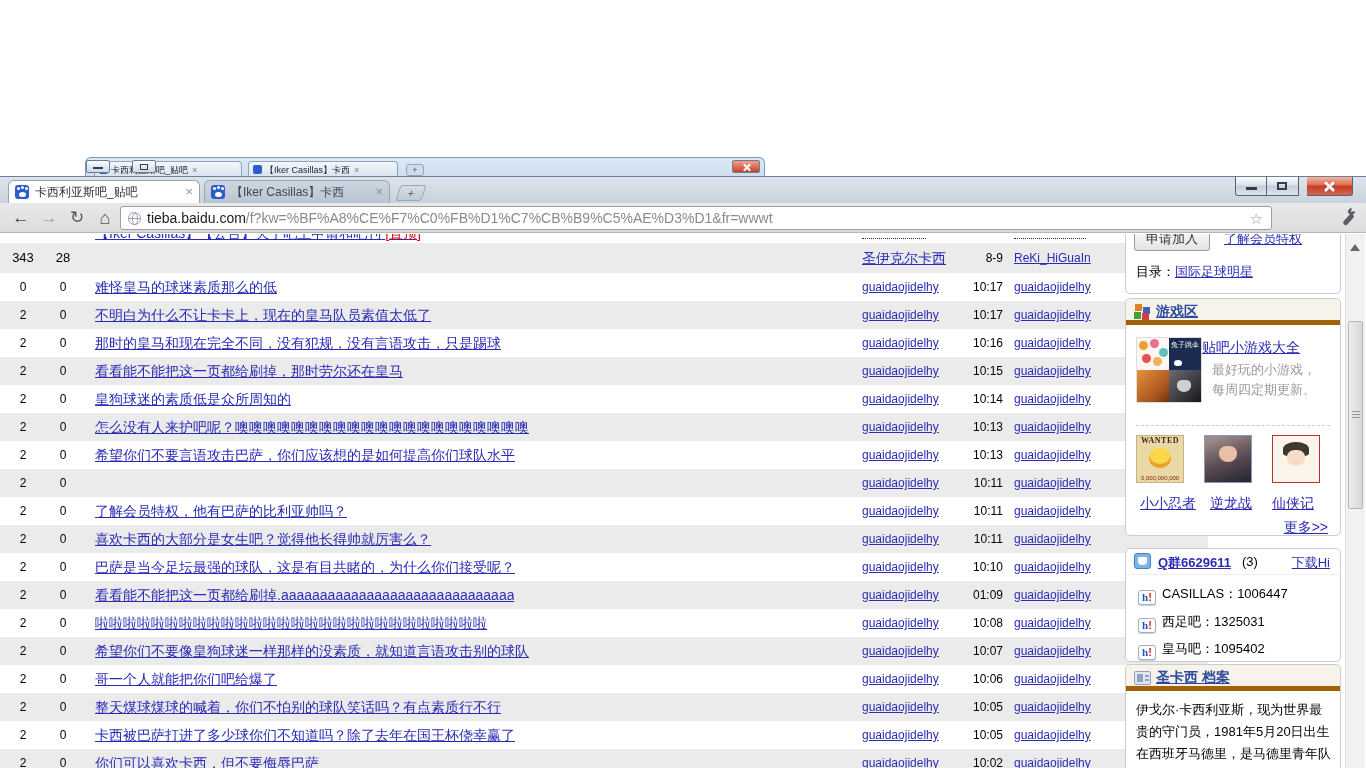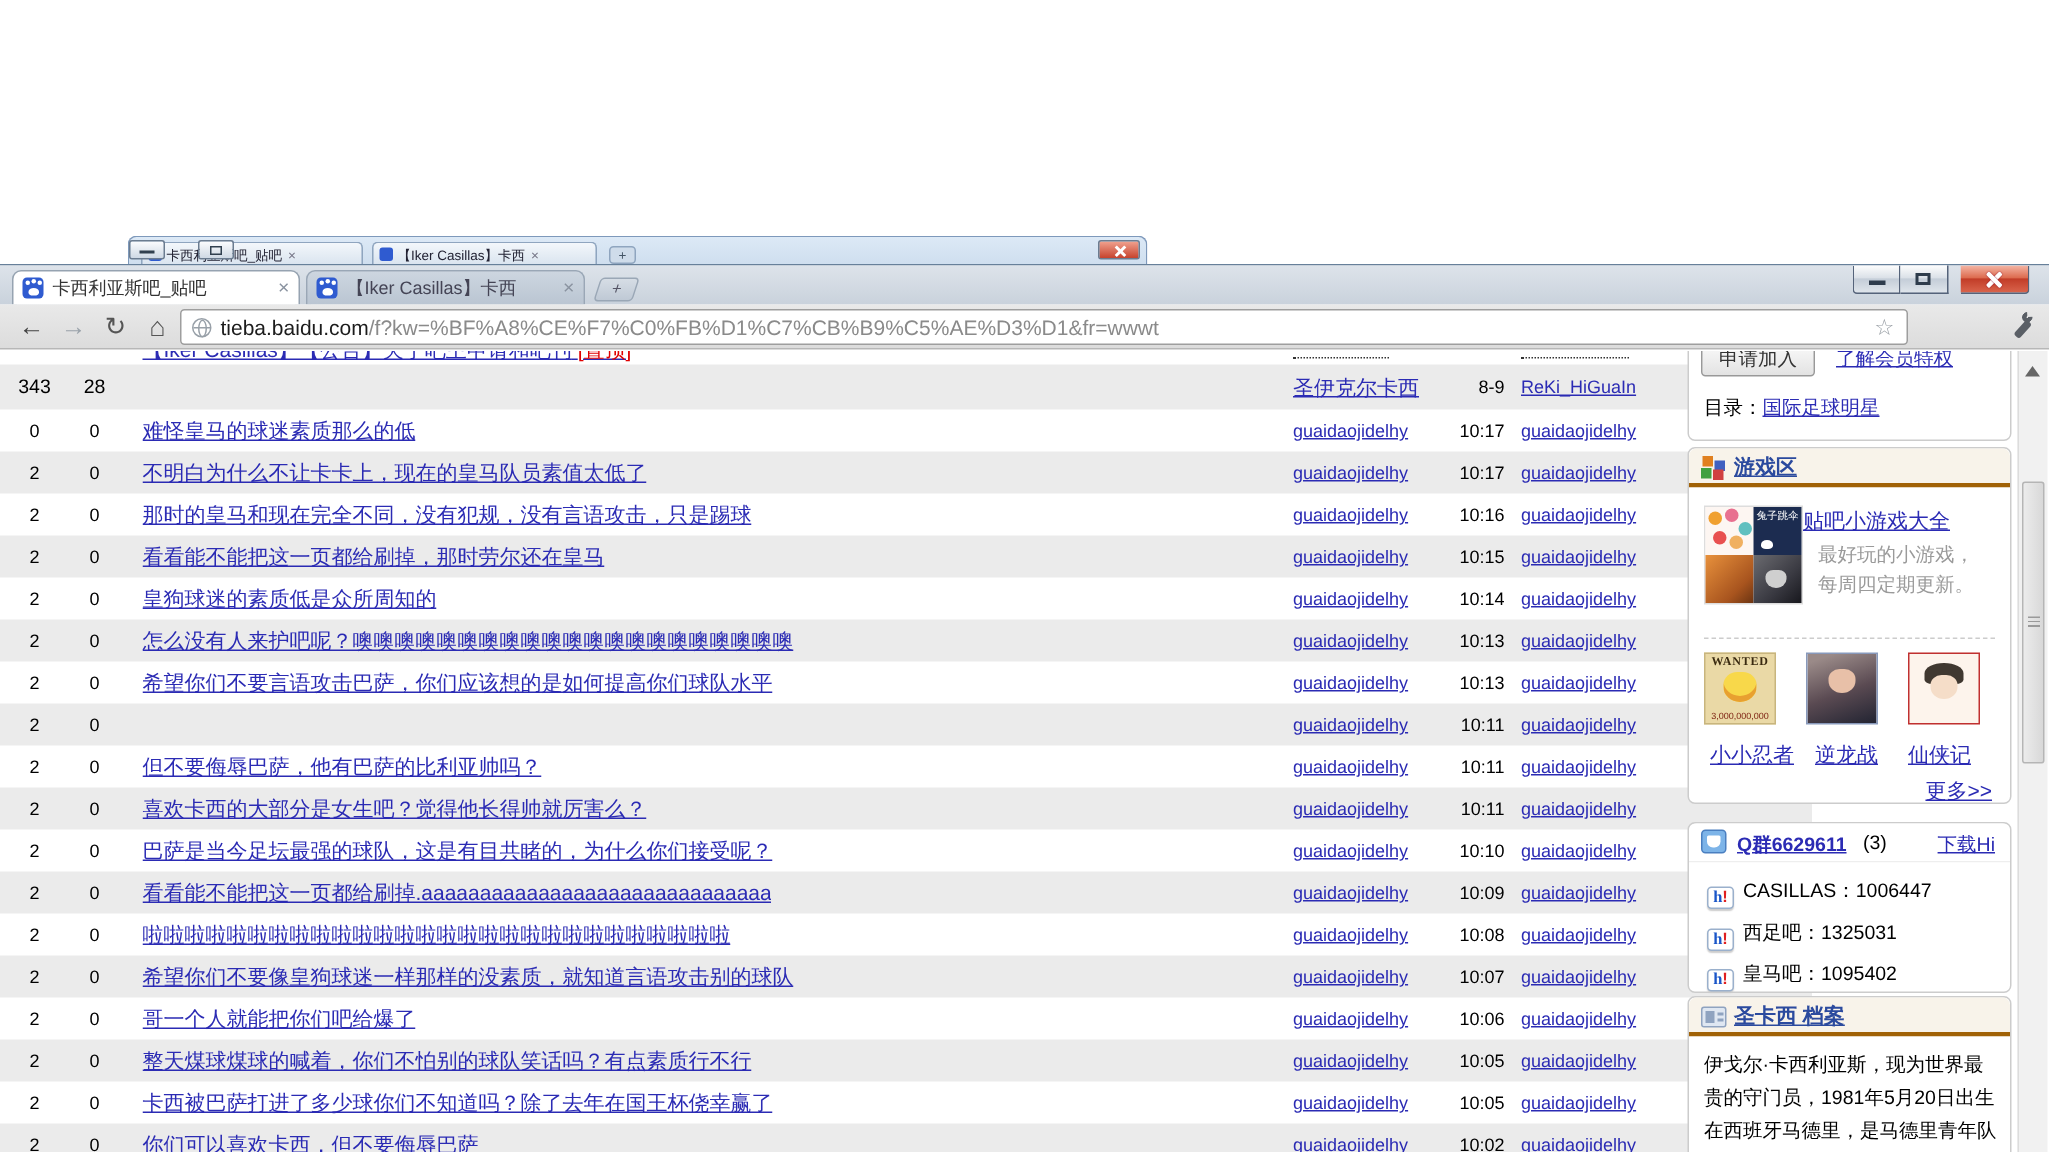--- a/index.html
+++ b/index.html
@@ -116,21 +116,21 @@
   .card { position:absolute; left:1125px; width:216px; background:#fff;
     border:1px solid #ccc; border-radius:5px; }
   #card-member { top:-16px; height:76px; }
   #join-btn { position:absolute; left:8px; top:8px; width:76px; height:24px;
     background:linear-gradient(#fbfbfb,#e3e3e3); border:1px solid #999; border-radius:3px;
     font-size:13px; line-height:22px; text-align:center; color:#333; }
   #perks-link { position:absolute; left:98px; top:11px; font-size:13px; color:#2b2bb4; }
   #dir-line { position:absolute; left:10px; top:44px; font-size:13px; color:#000; line-height:18px; }
   #dir-line a { color:#2b2bb4; }
 
-  .card-hd { position:relative; height:26px; background:#f8f3ea; border-bottom:3px solid #a16207;
+  .card-hd { position:relative; height:26px; background:#f8f3ea; border-bottom:5px solid #a16207;
     border-radius:5px 5px 0 0; }
   .card-hd .hd-title { position:absolute; left:30px; top:4px; font-size:14px; font-weight:bold;
     color:#2b4a9e; text-decoration:underline; }
   #card-games { top:64px; height:238px; }
   .blocks-ic { position:absolute; left:8px; top:5px; width:16px; height:16px; }
   .blocks-ic i { position:absolute; width:7px; height:7px; }
   .blocks-ic .b1 { left:1px; top:0; background:#e08020; }
   .blocks-ic .b2 { left:9px; top:3px; background:#4060c0; }
   .blocks-ic .b3 { left:0; top:8px; background:#40a040; }
   .blocks-ic .b4 { left:8px; top:9px; background:#d04040; }
@@ -357,21 +357,21 @@
           <div class="t-row alt">
             <span class="c1">2</span>
             <span class="c2">0</span>
             <a class="author">guaidaojidelhy</a>
             <span class="time">10:11</span>
             <a class="last">guaidaojidelhy</a>
           </div>
           <div class="t-row">
             <span class="c1">2</span>
             <span class="c2">0</span>
-            <a class="title">但不要侮辱巴萨，他有巴萨的比利亚帅吗？</a>
+            <a class="title">了解会员特权，他有巴萨的比利亚帅吗？</a>
             <a class="author">guaidaojidelhy</a>
             <span class="time">10:11</span>
             <a class="last">guaidaojidelhy</a>
           </div>
           <div class="t-row alt">
             <span class="c1">2</span>
             <span class="c2">0</span>
             <a class="title">喜欢卡西的大部分是女生吧？觉得他长得帅就厉害么？</a>
             <a class="author">guaidaojidelhy</a>
             <span class="time">10:11</span>
@@ -383,21 +383,21 @@
             <a class="title">巴萨是当今足坛最强的球队，这是有目共睹的，为什么你们接受呢？</a>
             <a class="author">guaidaojidelhy</a>
             <span class="time">10:10</span>
             <a class="last">guaidaojidelhy</a>
           </div>
           <div class="t-row alt">
             <span class="c1">2</span>
             <span class="c2">0</span>
             <a class="title">看看能不能把这一页都给刷掉.aaaaaaaaaaaaaaaaaaaaaaaaaaaaaa</a>
             <a class="author">guaidaojidelhy</a>
-            <span class="time">10:09</span>
+            <span class="time">01:09</span>
             <a class="last">guaidaojidelhy</a>
           </div>
           <div class="t-row">
             <span class="c1">2</span>
             <span class="c2">0</span>
             <a class="title">啦啦啦啦啦啦啦啦啦啦啦啦啦啦啦啦啦啦啦啦啦啦啦啦啦啦啦啦</a>
             <a class="author">guaidaojidelhy</a>
             <span class="time">10:08</span>
             <a class="last">guaidaojidelhy</a>
           </div>

